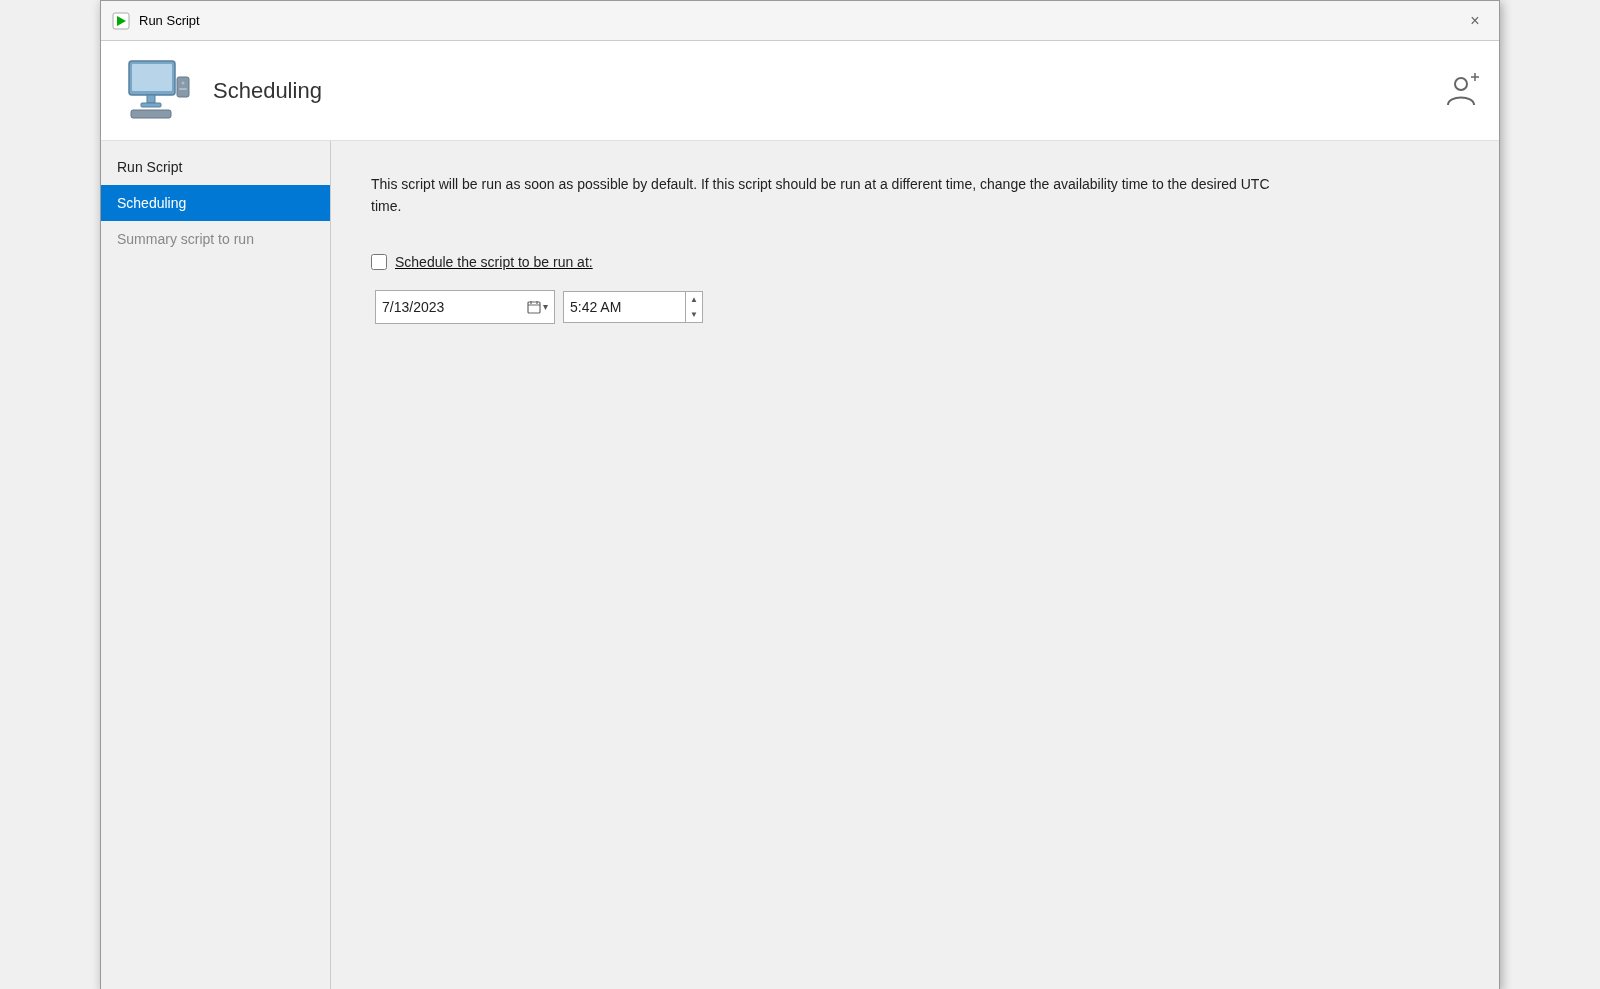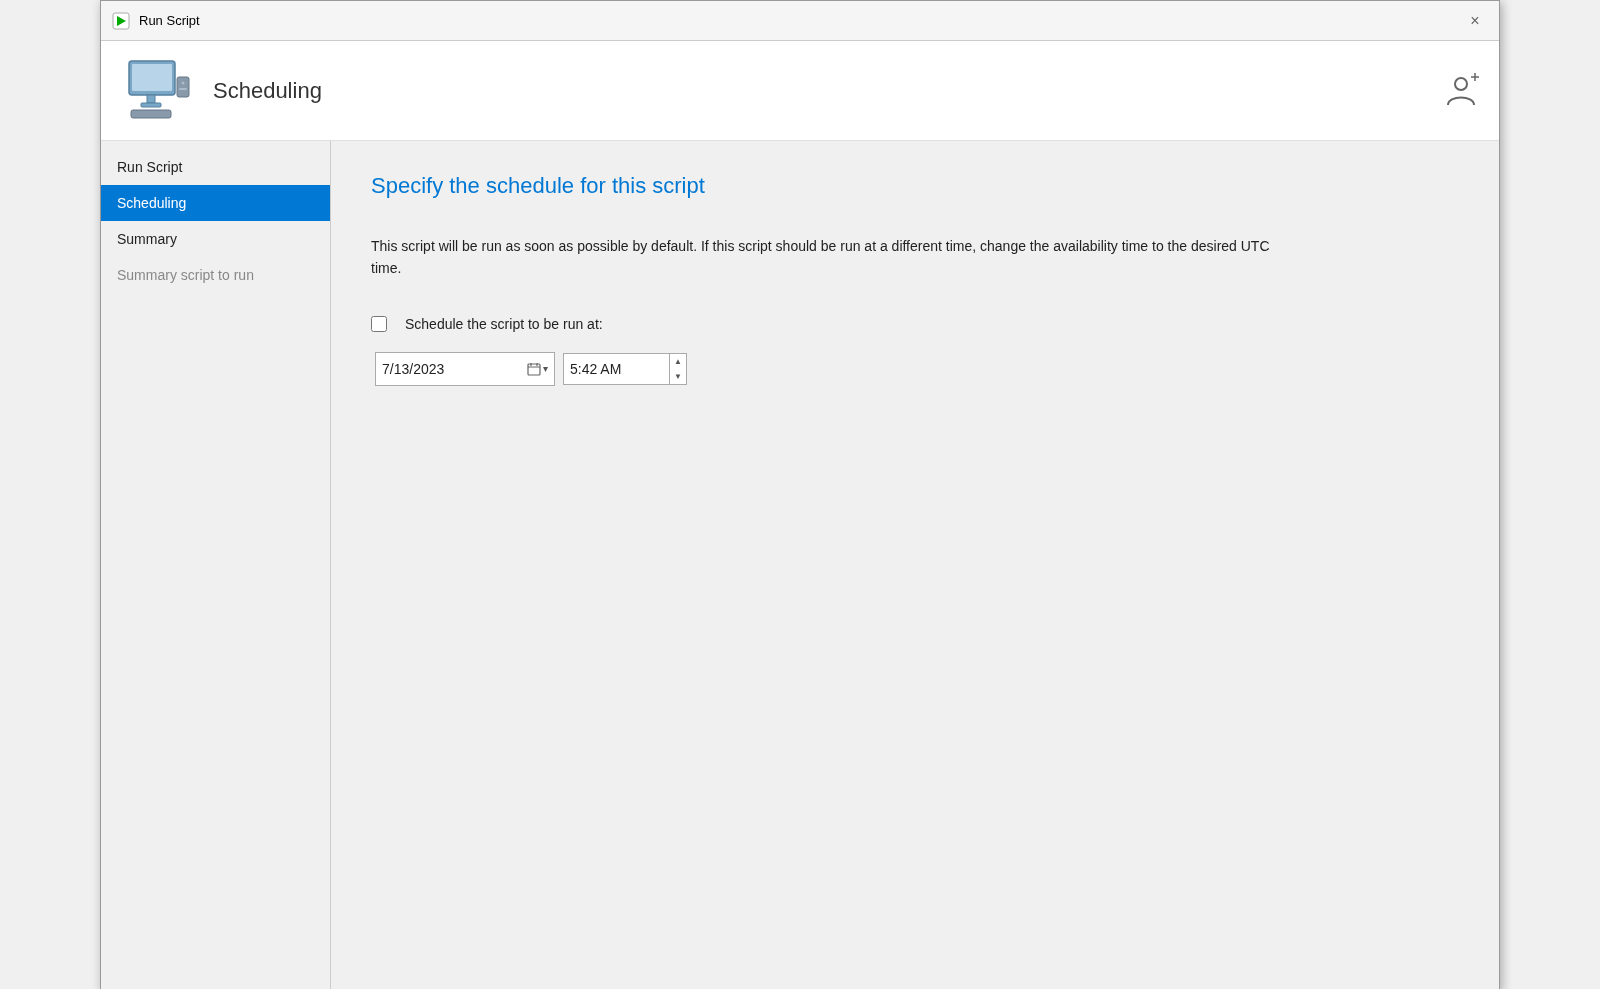--- a/index.html
+++ b/index.html
@@ -161,21 +161,22 @@
     .schedule-row {
       display: flex;
       align-items: center;
       gap: 10px;
       margin-bottom: 20px;
     }
 
     .checkbox-container {
       display: flex;
       align-items: center;
-      gap: 18px;
+      gap: 8px;
+      text-decoration: underline;
     }
 
     .checkbox-container input[type="checkbox"] {
       width: 16px;
       height: 16px;
       cursor: pointer;
     }
 
     .checkbox-label {
       font-size: 14px;
@@ -216,21 +217,21 @@
       cursor: pointer;
       color: #555;
     }
 
     .time-input-wrapper {
       display: flex;
       align-items: center;
       background: #fff;
       border: 1px solid #aaa;
       height: 32px;
-      width: 124px;
+      width: 140px;
     }
 
     .time-input-text {
       flex: 1;
       font-size: 14px;
       color: #222;
       border: none;
       outline: none;
       background: transparent;
       padding: 4px 6px;
@@ -304,30 +305,26 @@
 
   <div class="main-area">
 
     <div class="sidebar">
       <div class="sidebar-item">
         <span>Run Script</span>
       </div>
       <div class="sidebar-item active">
         <span>Scheduling</span>
       </div>
-      <div class="sidebar-item">
-        <span>Summary</span>
-      </div>
       <div class="sidebar-item disabled">
         <span>Summary script to run</span>
       </div>
     </div>
 
     <div class="content-panel">
-      <div class="content-heading">Specify the schedule for this script</div>
 
       <p class="description-text">This script will be run as soon as possible by default. If this script should be run at a different time, change the availability time to the desired UTC time.</p>
 
       <div class="schedule-row">
         <div class="checkbox-container">
           <input type="checkbox" id="schedule-checkbox" style="">
           <label class="checkbox-label" for="schedule-checkbox">Schedule the script to be run at:</label>
         </div>
       </div>
 

